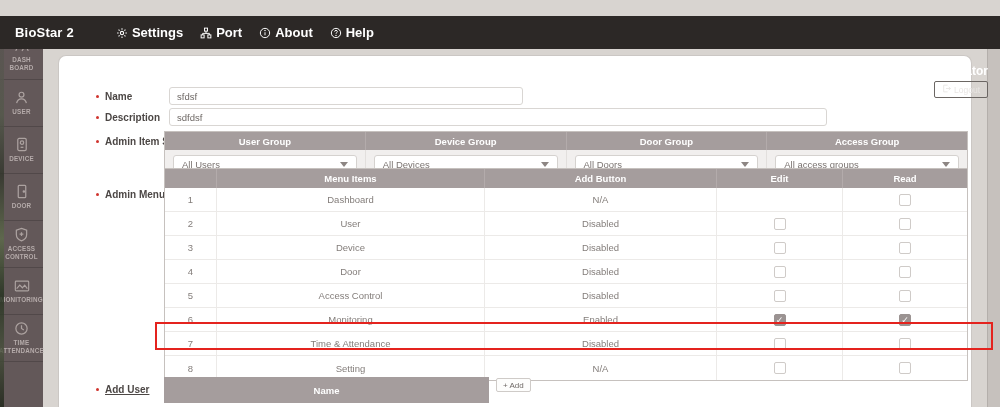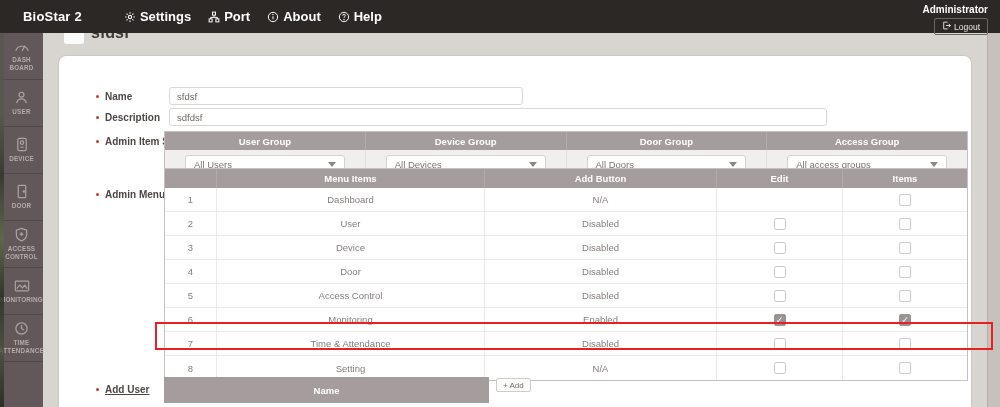--- a/index.html
+++ b/index.html
@@ -1,30 +1,30 @@
 <!DOCTYPE html>
 <html><head>
 <meta charset="utf-8">
 <style>
   * { margin:0; padding:0; box-sizing:border-box; }
   html,body { width:1000px; height:407px; }
   body { font-family:"Liberation Sans", sans-serif; position:relative; overflow:hidden;
          background:#d8d4d0; }
 
   
-  .topbar { position:absolute; left:0; top:0; width:1000px; height:33px; background:#2c2826;
-            display:flex; align-items:center; z-index:30;padding-left:8px; }
+  .topbar { position:absolute; left:0; top:16px; width:1000px; height:33px; background:#2c2826;
+            display:flex; align-items:center; z-index:30; }
   .logo { color:#fff; font-weight:bold; font-size:13px; margin-left:15px; letter-spacing:.2px; }
   .topmenu { display:flex; align-items:center; margin-left:42px; gap:17px; }
   .topmenu-item { display:flex; align-items:center; gap:4px; color:#fff; font-size:13px;
                   font-weight:bold; cursor:pointer; }
   .topmenu-item svg { display:block; }
   .top-right { position:absolute; right:12px; top:4px; display:flex; flex-direction:column;
                align-items:flex-end; gap:3px; }
-  .admin-name { color:#fff; font-size:10px; font-weight:bold; }
+  .admin-name { color:#fff; font-size:12px; font-weight:bold;margin-top:44px; }
   .logout-btn { display:flex; align-items:center; gap:3px; color:#e8e5e3; font-size:8.5px;
                 border:1px solid #6b6663; border-radius:2px; padding:2px 7px; background:transparent; }
 
   
   .sidebar { position:absolute; left:0; top:33px; width:43px; height:374px; background:#635859;
              z-index:20; }
   .photo-strip { position:absolute; left:0; top:33px; width:4px; height:374px; z-index:21;
                  background:linear-gradient(#5a5452 0%,#53584a 22%,#2f3329 38%,#5d6b4a 55%,#23301e 70%,#48503c 85%,#1d2418 100%);
                  opacity:.8; }
   .side-item { height:47px; border-bottom:1px solid rgba(0,0,0,.18); display:flex;
@@ -56,21 +56,21 @@
              background:#fff; font-size:9.5px; color:#6e6865; padding:0 7px;
              font-family:"Liberation Sans", sans-serif; }
 
   
   .ig-table { position:absolute; left:105px; top:52px; width:804px; border:1px solid #c6c1be; }
   .ig-head { display:flex; height:18px; background:#a59d9d; }
   .ig-head > div { flex:1; color:#fff; font-size:9.5px; font-weight:bold; display:flex;
                    align-items:center; justify-content:center; border-right:1px solid #b3abab; }
   .ig-head > div:last-child { border-right:none; }
   .ig-body { display:flex; background:#f1efee; }
-  .ig-body > div { flex:1; padding:5px 20px; border-right:1px solid #e2dfdd; }
+  .ig-body > div { flex:1; padding:5px 8px; border-right:1px solid #e2dfdd; }
   .ig-body > div:last-child { border-right:none; }
   .dropdown { height:18px; background:#fff; border:1px solid #d5d2cf; border-radius:3px;
               display:flex; align-items:center; justify-content:space-between; padding:0 8px;
               font-size:9.5px; color:#7b7471; cursor:pointer; }
   .dd-arrow { width:0; height:0; border-left:4px solid transparent; border-right:4px solid transparent;
               border-top:5px solid #8d8683; }
 
   
   .menu-table { position:absolute; left:105px; top:105px; width:804px; border:1px solid #c6c1be;
                 background:#fff; }
@@ -289,21 +289,21 @@
 
     <div class="f-label" style="left:37px; top:133px;">
       <span class="req"></span><span>Admin Menu Settings</span>
     </div>
     <div class="menu-table" style="top:112px;">
       <div class="mt-row mt-head">
         <div class="c-no"></div>
         <div class="c-item">Menu Items</div>
         <div class="c-add">Add Button</div>
         <div class="c-edit">Edit</div>
-        <div class="c-read">Items</div>
+        <div class="c-read">Read</div>
       </div>
 
       <div class="mt-row">
         <div class="c-no">1</div>
         <div class="c-item">Dashboard</div>
         <div class="c-add">N/A</div>
         <div class="c-edit">
             <span class="cb" style="visibility: hidden;"></span>
           </div>
         <div class="c-read">

